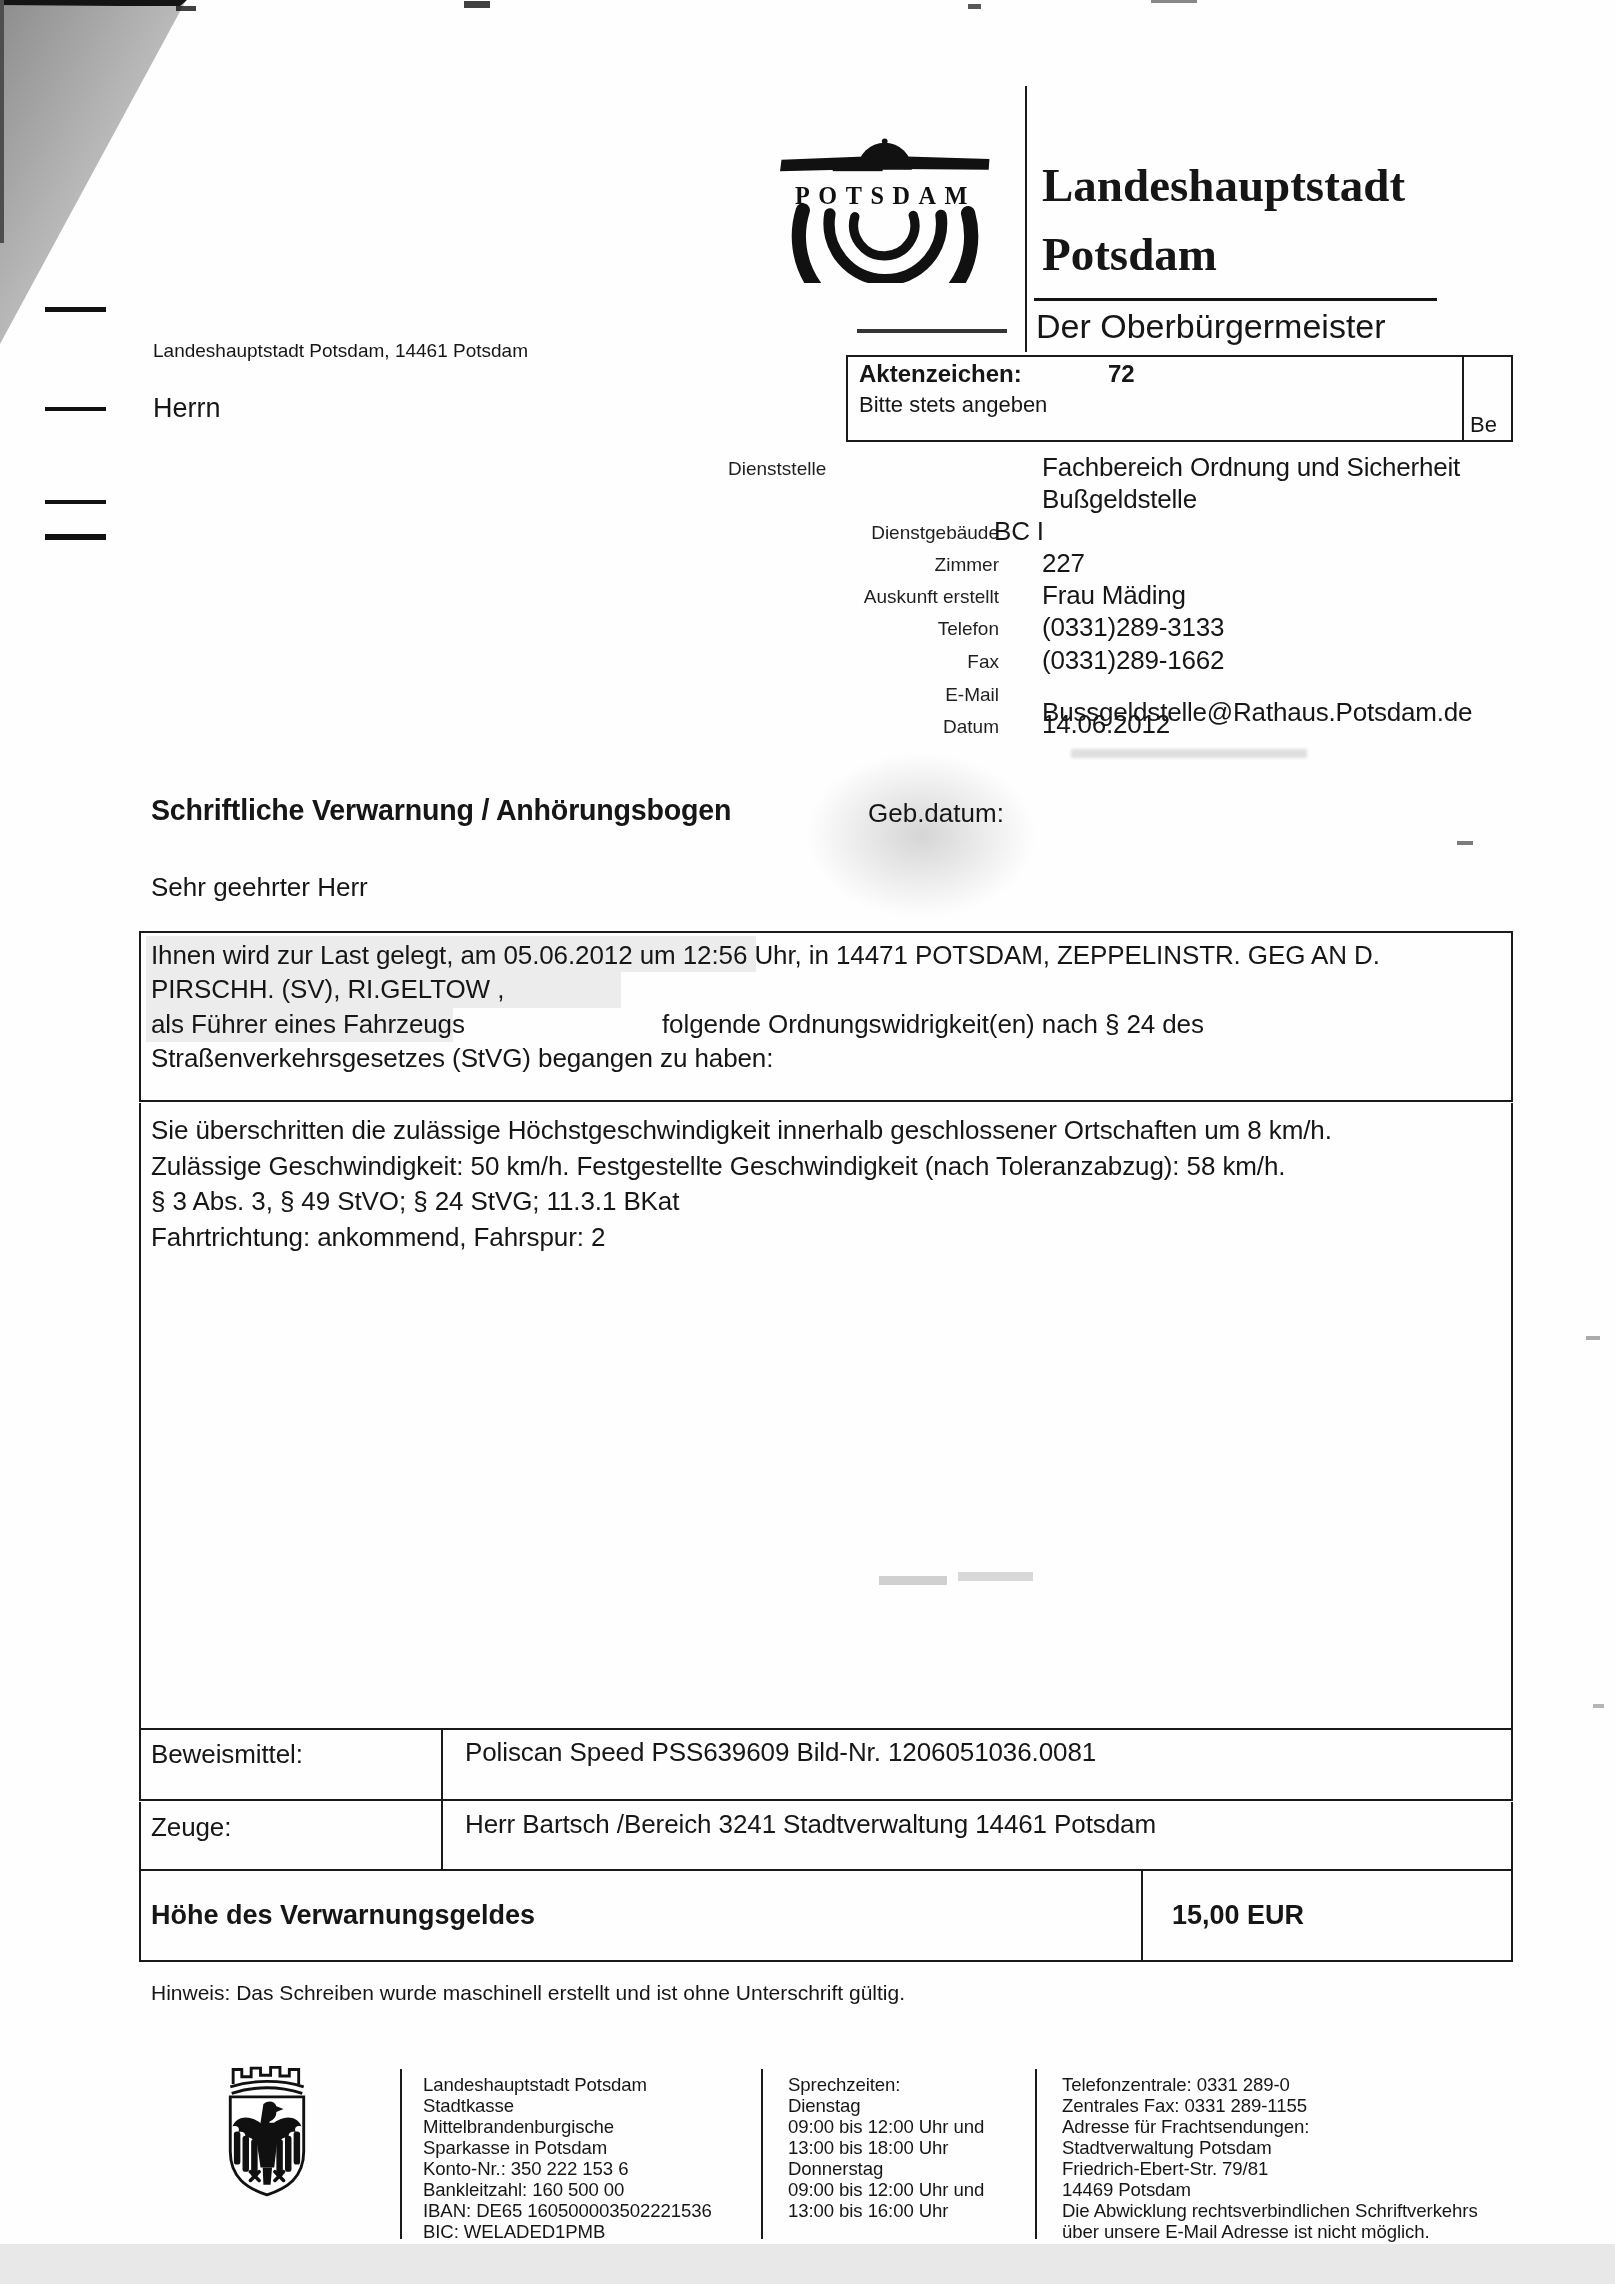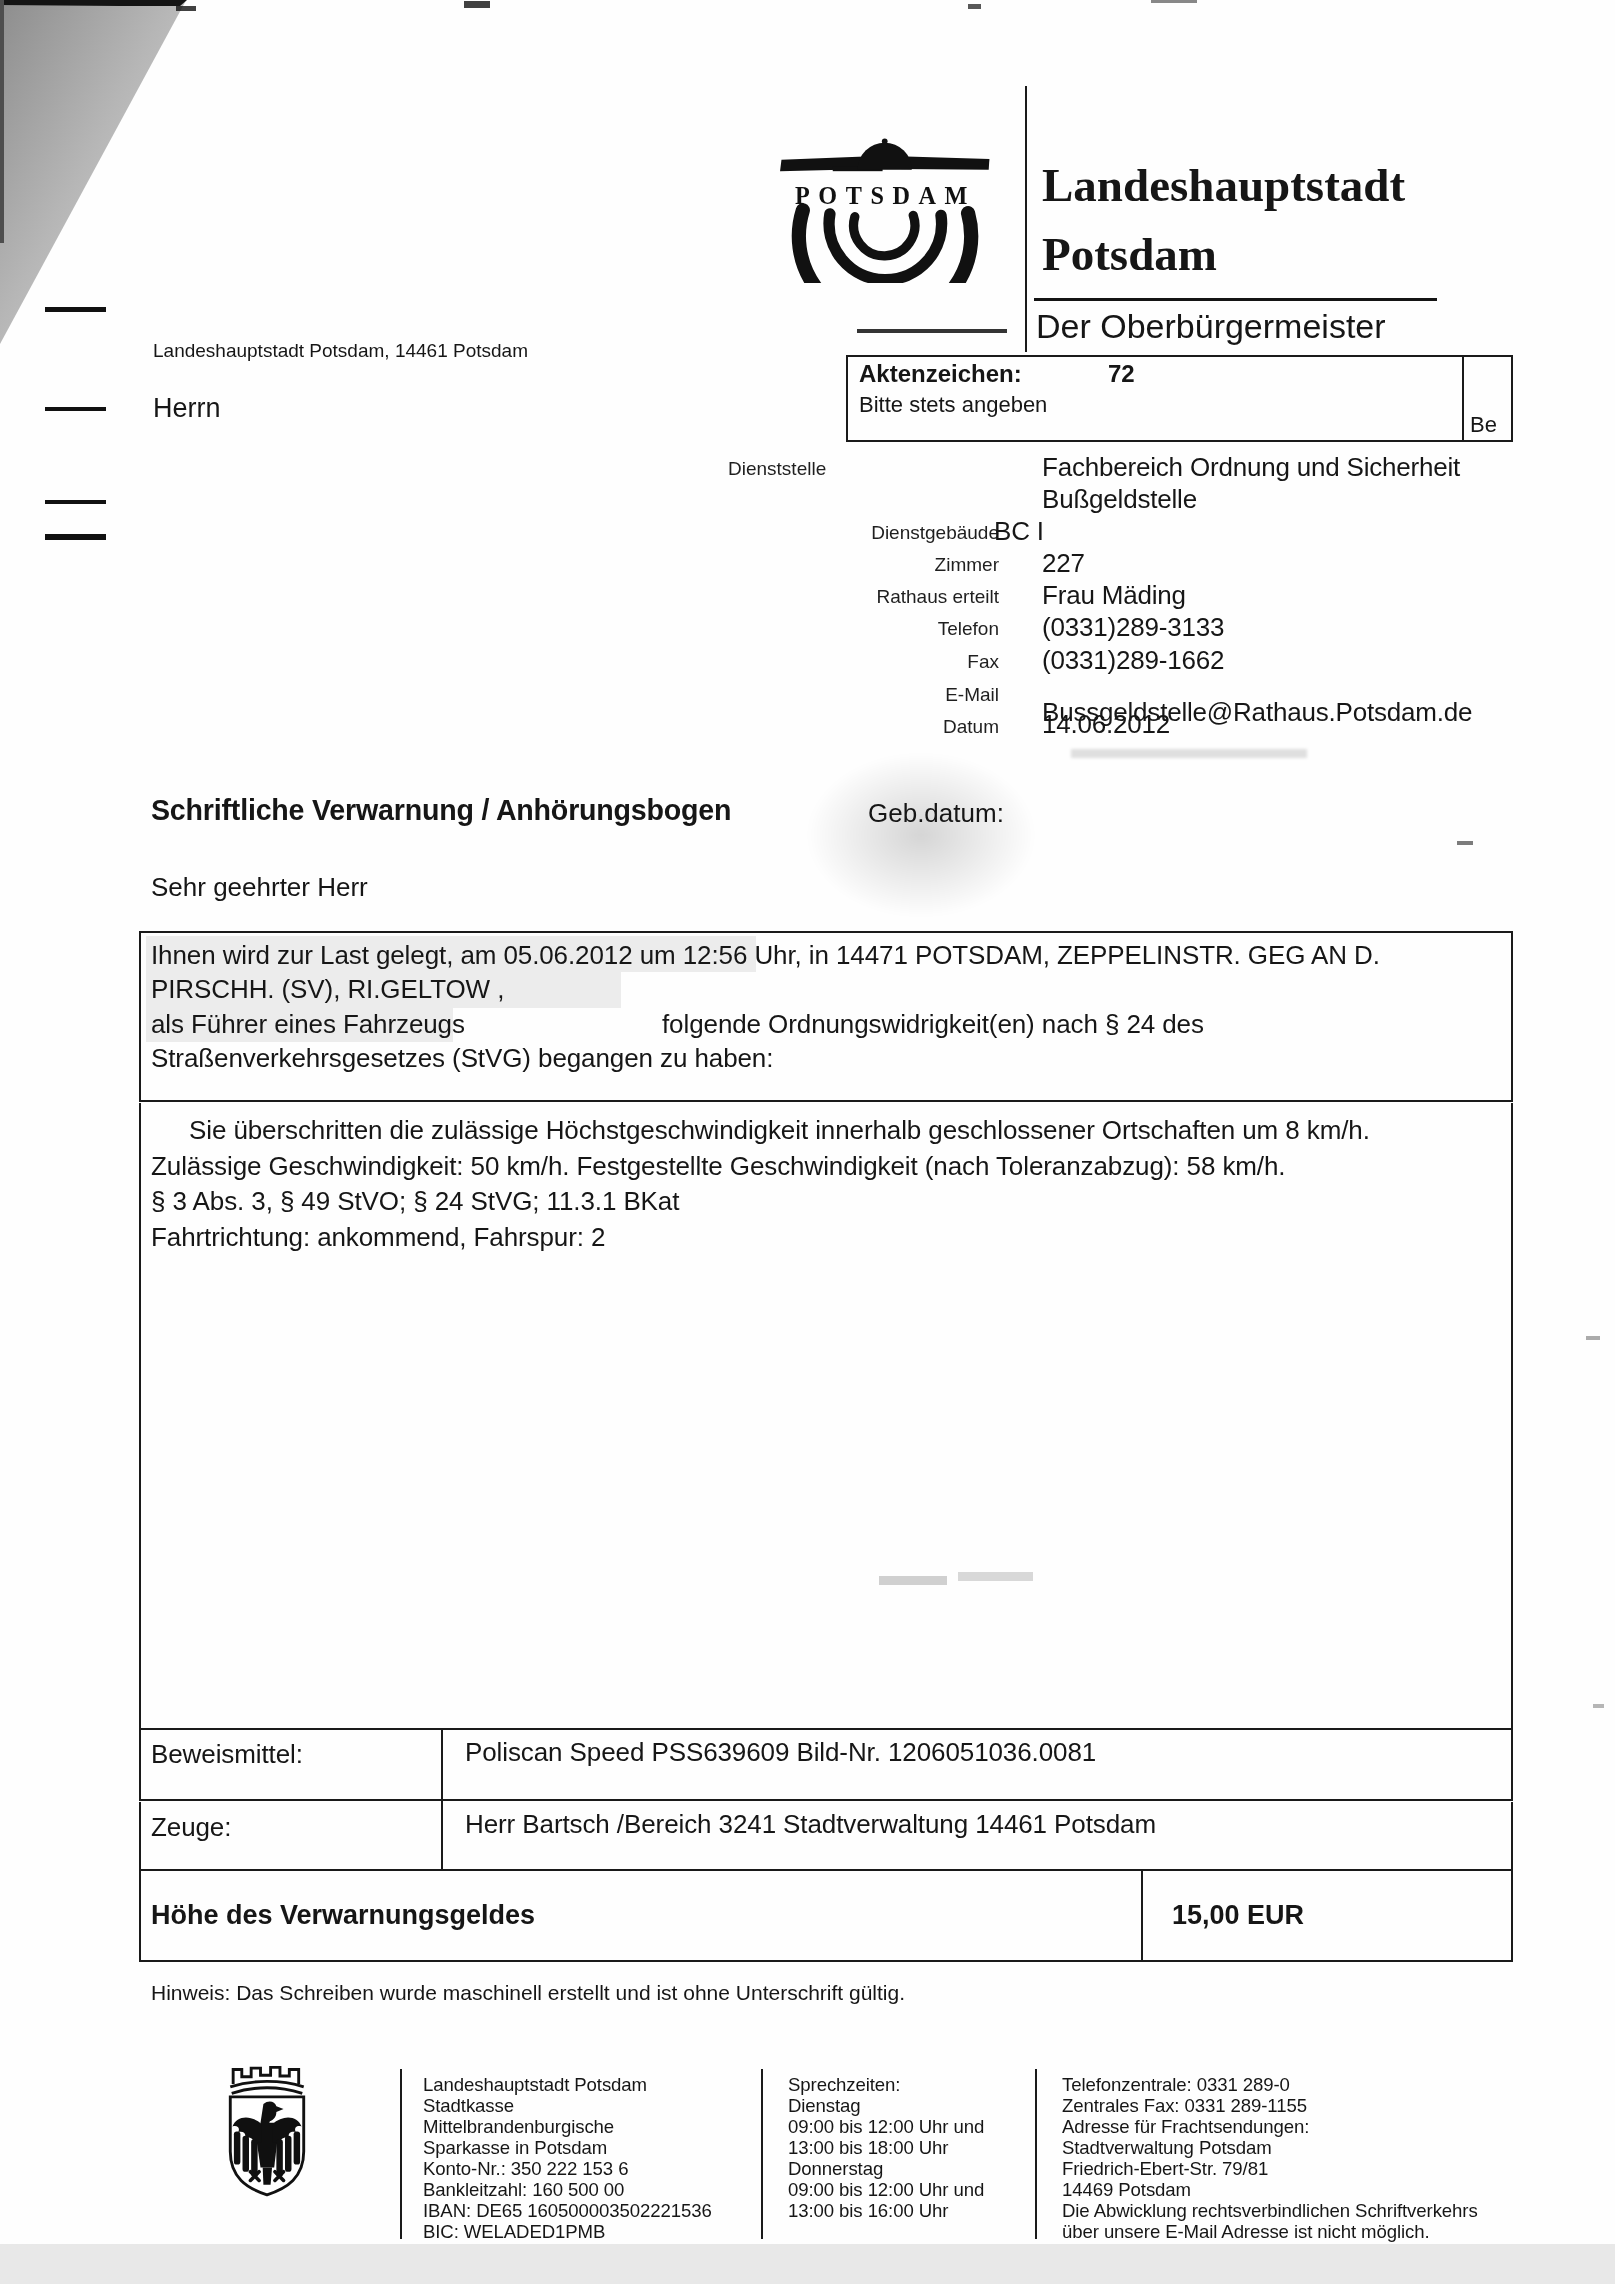--- a/index.html
+++ b/index.html
@@ -76,21 +76,21 @@
   <div class="vline" style="left:1462px;top:355px;height:87px;"></div>
   <div class="abs nowrap" style="left:1470px;top:412px;font-size:22px;">Be</div>
 
   <div class="abs lbl-sm nowrap" style="left:728px;top:458px;width:271px;">Dienststelle</div>
   <div class="abs val nowrap" style="left:1042px;top:452px;">Fachbereich Ordnung und Sicherheit</div>
   <div class="abs val nowrap" style="left:1042px;top:484px;">Bußgeldstelle</div>
   <div class="abs lbl-sm nowrap" style="left:728px;top:522px;width:271px;text-align:right;">Dienstgebäude</div>
   <div class="abs val nowrap" style="left:994px;top:516px;">BC I</div>
   <div class="abs lbl-sm nowrap" style="left:728px;top:554px;width:271px;text-align:right;">Zimmer</div>
   <div class="abs val nowrap" style="left:1042px;top:548px;">227</div>
-  <div class="abs lbl-sm nowrap" style="left:728px;top:586px;width:271px;text-align:right;">Rathaus erteilt</div>
+  <div class="abs lbl-sm nowrap" style="left:728px;top:586px;width:271px;text-align:right;">Auskunft erstellt</div>
   <div class="abs val nowrap" style="left:1042px;top:580px;">Frau Mäding</div>
   <div class="abs lbl-sm nowrap" style="left:728px;top:618px;width:271px;text-align:right;">Telefon</div>
   <div class="abs val nowrap" style="left:1042px;top:612px;">(0331)289-3133</div>
   <div class="abs lbl-sm nowrap" style="left:728px;top:651px;width:271px;text-align:right;">Fax</div>
   <div class="abs val nowrap" style="left:1042px;top:645px;">(0331)289-1662</div>
   <div class="abs lbl-sm nowrap" style="left:728px;top:684px;width:271px;text-align:right;">E-Mail</div>
   <div class="abs val nowrap" style="left:1042px;top:677px;margin-top:20px;">Bussgeldstelle@Rathaus.Potsdam.de</div>
   <div class="abs lbl-sm nowrap" style="left:728px;top:716px;width:271px;text-align:right;">Datum</div>
   <div class="abs val nowrap" style="left:1042px;top:709px;">14.06.2012</div>
 
@@ -108,21 +108,21 @@
   <div class="shade" style="left:146px;top:936px;width:610px;height:36px;"></div>
   <div class="shade" style="left:146px;top:972px;width:475px;height:36px;"></div>
   <div class="shade" style="left:146px;top:1008px;width:307px;height:34px;"></div>
   <div class="abs bodyline" style="left:151px;top:940px;">Ihnen wird zur Last gelegt, am 05.06.2012 um 12:56 Uhr, in 14471 POTSDAM, ZEPPELINSTR. GEG AN D.</div>
   <div class="abs bodyline" style="left:151px;top:974px;">PIRSCHH. (SV), RI.GELTOW ,</div>
   <div class="abs bodyline" style="left:151px;top:1009px;">als Führer eines Fahrzeugs</div>
   <div class="abs bodyline" style="left:662px;top:1009px;">folgende Ordnungswidrigkeit(en) nach § 24 des</div>
   <div class="abs bodyline" style="left:151px;top:1043px;">Straßenverkehrsgesetzes (StVG) begangen zu haben:</div>
 
   <div class="box" style="left:139px;top:1103px;width:1374px;height:627px;border-top:none;"></div>
-  <div class="abs bodyline" style="left:151px;top:1115px;margin-left:38px;">Sie überschritten die zulässige Höchstgeschwindigkeit innerhalb geschlossener Ortschaften um 8 km/h.</div>
+  <div class="abs bodyline" style="left:151px;top:1115px;">Sie überschritten die zulässige Höchstgeschwindigkeit innerhalb geschlossener Ortschaften um 8 km/h.</div>
   <div class="abs bodyline" style="left:151px;top:1151px;">Zulässige Geschwindigkeit: 50 km/h. Festgestellte Geschwindigkeit (nach Toleranzabzug): 58 km/h.</div>
   <div class="abs bodyline" style="left:151px;top:1186px;">§ 3 Abs. 3, § 49 StVO; § 24 StVG; 11.3.1 BKat</div>
   <div class="abs bodyline" style="left:151px;top:1222px;">Fahrtrichtung: ankommend, Fahrspur: 2</div>
   <div class="smudge" style="left:879px;top:1576px;width:68px;height:8.6px;background:rgba(0,0,0,0.18);filter:blur(0.7px);"></div>
   <div class="smudge" style="left:958px;top:1572px;width:75px;height:8.6px;background:rgba(0,0,0,0.15);filter:blur(0.7px);"></div>
 
   <div class="box" style="left:139px;top:1729px;width:1374px;height:72px;border-top:none;"></div>
   <div class="abs bodyline" style="left:151px;top:1739px;">Beweismittel:</div>
   <div class="abs bodyline" style="left:465px;top:1737px;">Poliscan Speed PSS639609  Bild-Nr. 1206051036.0081</div>
 

